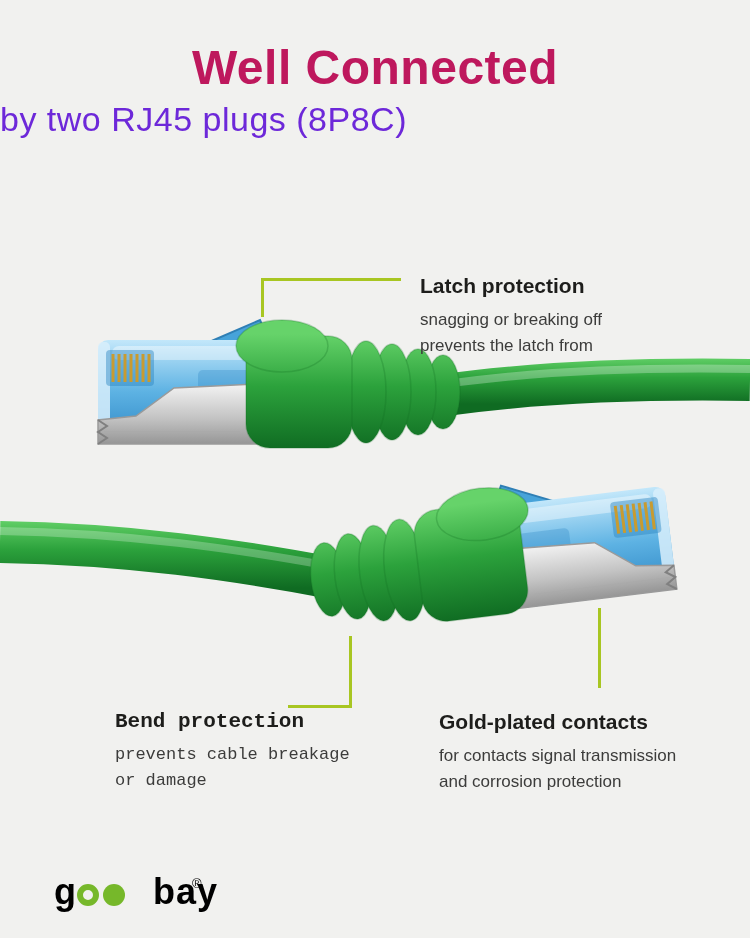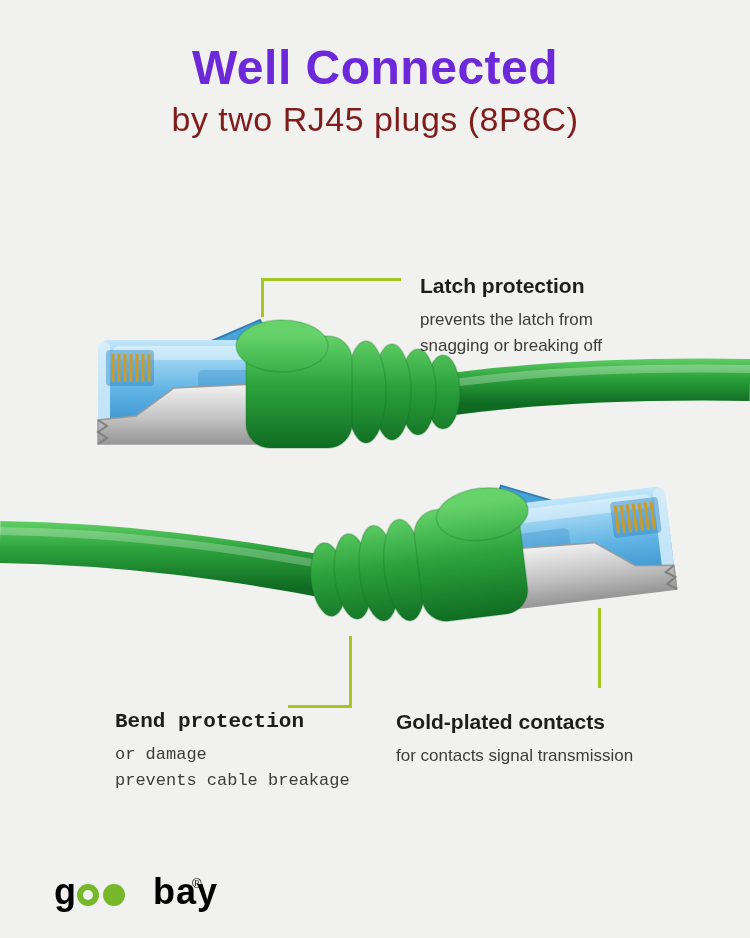--- a/index.html
+++ b/index.html
@@ -5,36 +5,36 @@
   html,body{margin:0;padding:0;background:#e4e4e2;}
   .page{
     position:relative;width:750px;height:938px;margin:0 auto;
     background:#f1f1ef;overflow:hidden;
     font-family:"Liberation Sans", sans-serif;
   }
   
   .title{
     position:absolute;top:40px;left:0;right:0;margin:0;
     text-align:center;font-size:48px;font-weight:700;letter-spacing:0.5px;
-    color:#6d28d9;
+    color:#be185d;
   }
   .subtitle{
     position:absolute;top:100px;left:0;right:0;margin:0;
-    text-align:center;font-size:34px;font-weight:400;letter-spacing:0.5px;
-    color:#7f1d1d;
+    font-size:34px;font-weight:400;letter-spacing:0.5px;
+    color:#6d28d9;
   }
   
   .product{position:absolute;left:0;top:0;}
   
   .callout{position:absolute;}
   .co-head{font-size:21px;font-weight:700;color:#1d1d1b;margin:16px 0 9px 0;}
   .co-line{font-size:17px;color:#3c3c3b;line-height:26px;}
   .co1{left:420px;top:258px;}
   .co2{left:115px;top:694px;font-family:Liberation Mono, monospace;}
-  .co3{left:396px;top:694px;}
+  .co3{left:439px;top:694px;}
   .lead{position:absolute;background:#a8c622;}
   .lead1v{left:261px;top:281px;width:3px;height:36px;}
   .lead1h{left:261px;top:278px;width:140px;height:3px;}
   .lead2h{left:288px;top:705px;width:64px;height:3px;}
   .lead2v{left:349px;top:636px;width:3px;height:72px;}
   .lead3v{left:598px;top:608px;width:3px;height:80px;}
   
   .logo{position:absolute;left:54px;top:872px;width:200px;height:48px;}
   .logo-g,.logo-bay{
     position:absolute;top:0;font-size:36px;font-weight:700;color:#000;
@@ -140,33 +140,34 @@
   </svg>
 
   <div class="lead lead1v"></div>
   <div class="lead lead1h"></div>
   <div class="lead lead2h"></div>
   <div class="lead lead2v"></div>
   <div class="lead lead3v"></div>
 
   <div class="callout co1">
     <div class="co-head">Latch protection</div>
+    <div class="co-line">snagging or breaking off</div>
     <div class="co-line">prevents the latch from</div>
-    <div class="co-line">snagging or breaking off</div>
   </div>
 
   <div class="callout co2">
     <div class="co-head">Bend protection</div>
+    <div class="co-line">prevents cable breakage</div>
     <div class="co-line">or damage</div>
-    <div class="co-line">prevents cable breakage</div>
   </div>
 
   <div class="callout co3">
     <div class="co-head">Gold-plated contacts</div>
     <div class="co-line">for contacts signal transmission</div>
+    <div class="co-line">and corrosion protection</div>
   </div>
 
   <div class="logo">
     <span class="logo-g">g</span>
     <span class="logo-ring"></span>
     <span class="logo-dot"></span>
     <span class="logo-bay">bay</span>
     <span class="logo-reg">®</span>
   </div>
 

